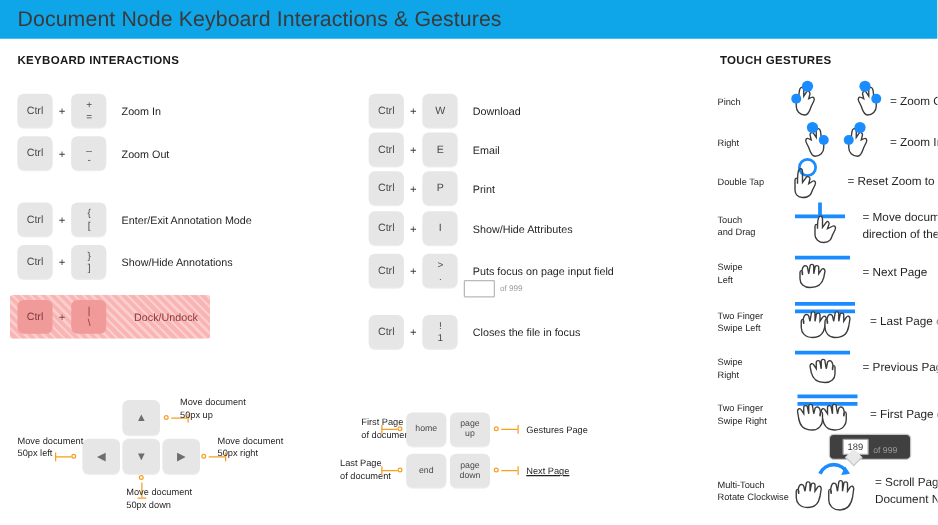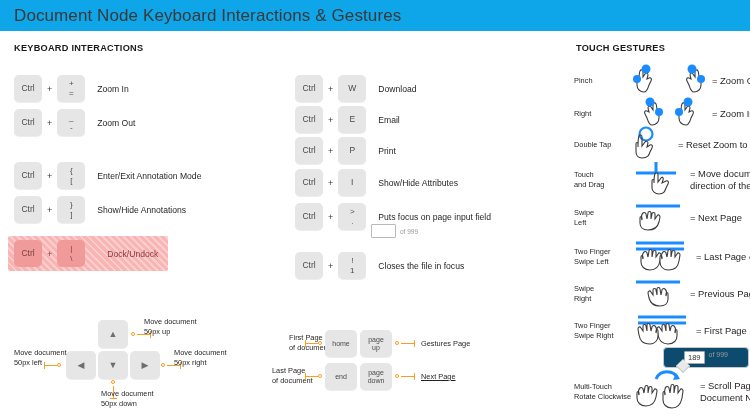--- a/index.html
+++ b/index.html
@@ -68,22 +68,22 @@
   .cap.h{width:7px;height:1px;}
 
   
   .tg-row{position:absolute;display:flex;align-items:center;}
   .tg-label{font-size:7.4px;color:#231f20;line-height:1.35;text-align:left;width:58px;}
   .tg-eq{font-size:9.4px;color:#231f20;line-height:1.3;margin-left:6px;white-space:nowrap;}
   .hand{flex:none;}
 
   
   .tip{
-    position:absolute;background:#0c4a6e;border:1px solid #c8c8c8;border-radius:4px;
-    padding:3px 20px;display:flex;align-items:flex-start;gap:4px;
+    position:absolute;background:#404040;border:1px solid #c8c8c8;border-radius:4px;
+    padding:3px 10px;display:flex;align-items:flex-end;gap:4px;
   }
   .tip-box{
     border:1px solid #a8a8a8;background:#fff;font-size:7.5px;color:#333;
     padding:1px 3px;border-radius:1px;
   }
   .tip-of{font-size:7px;color:#9b9b9b;}
   .tip-tail{
     position:absolute;width:9px;height:9px;background:#e9e9e9;
     border-right:1px solid #c8c8c8;border-bottom:1px solid #c8c8c8;
     transform:rotate(45deg);

